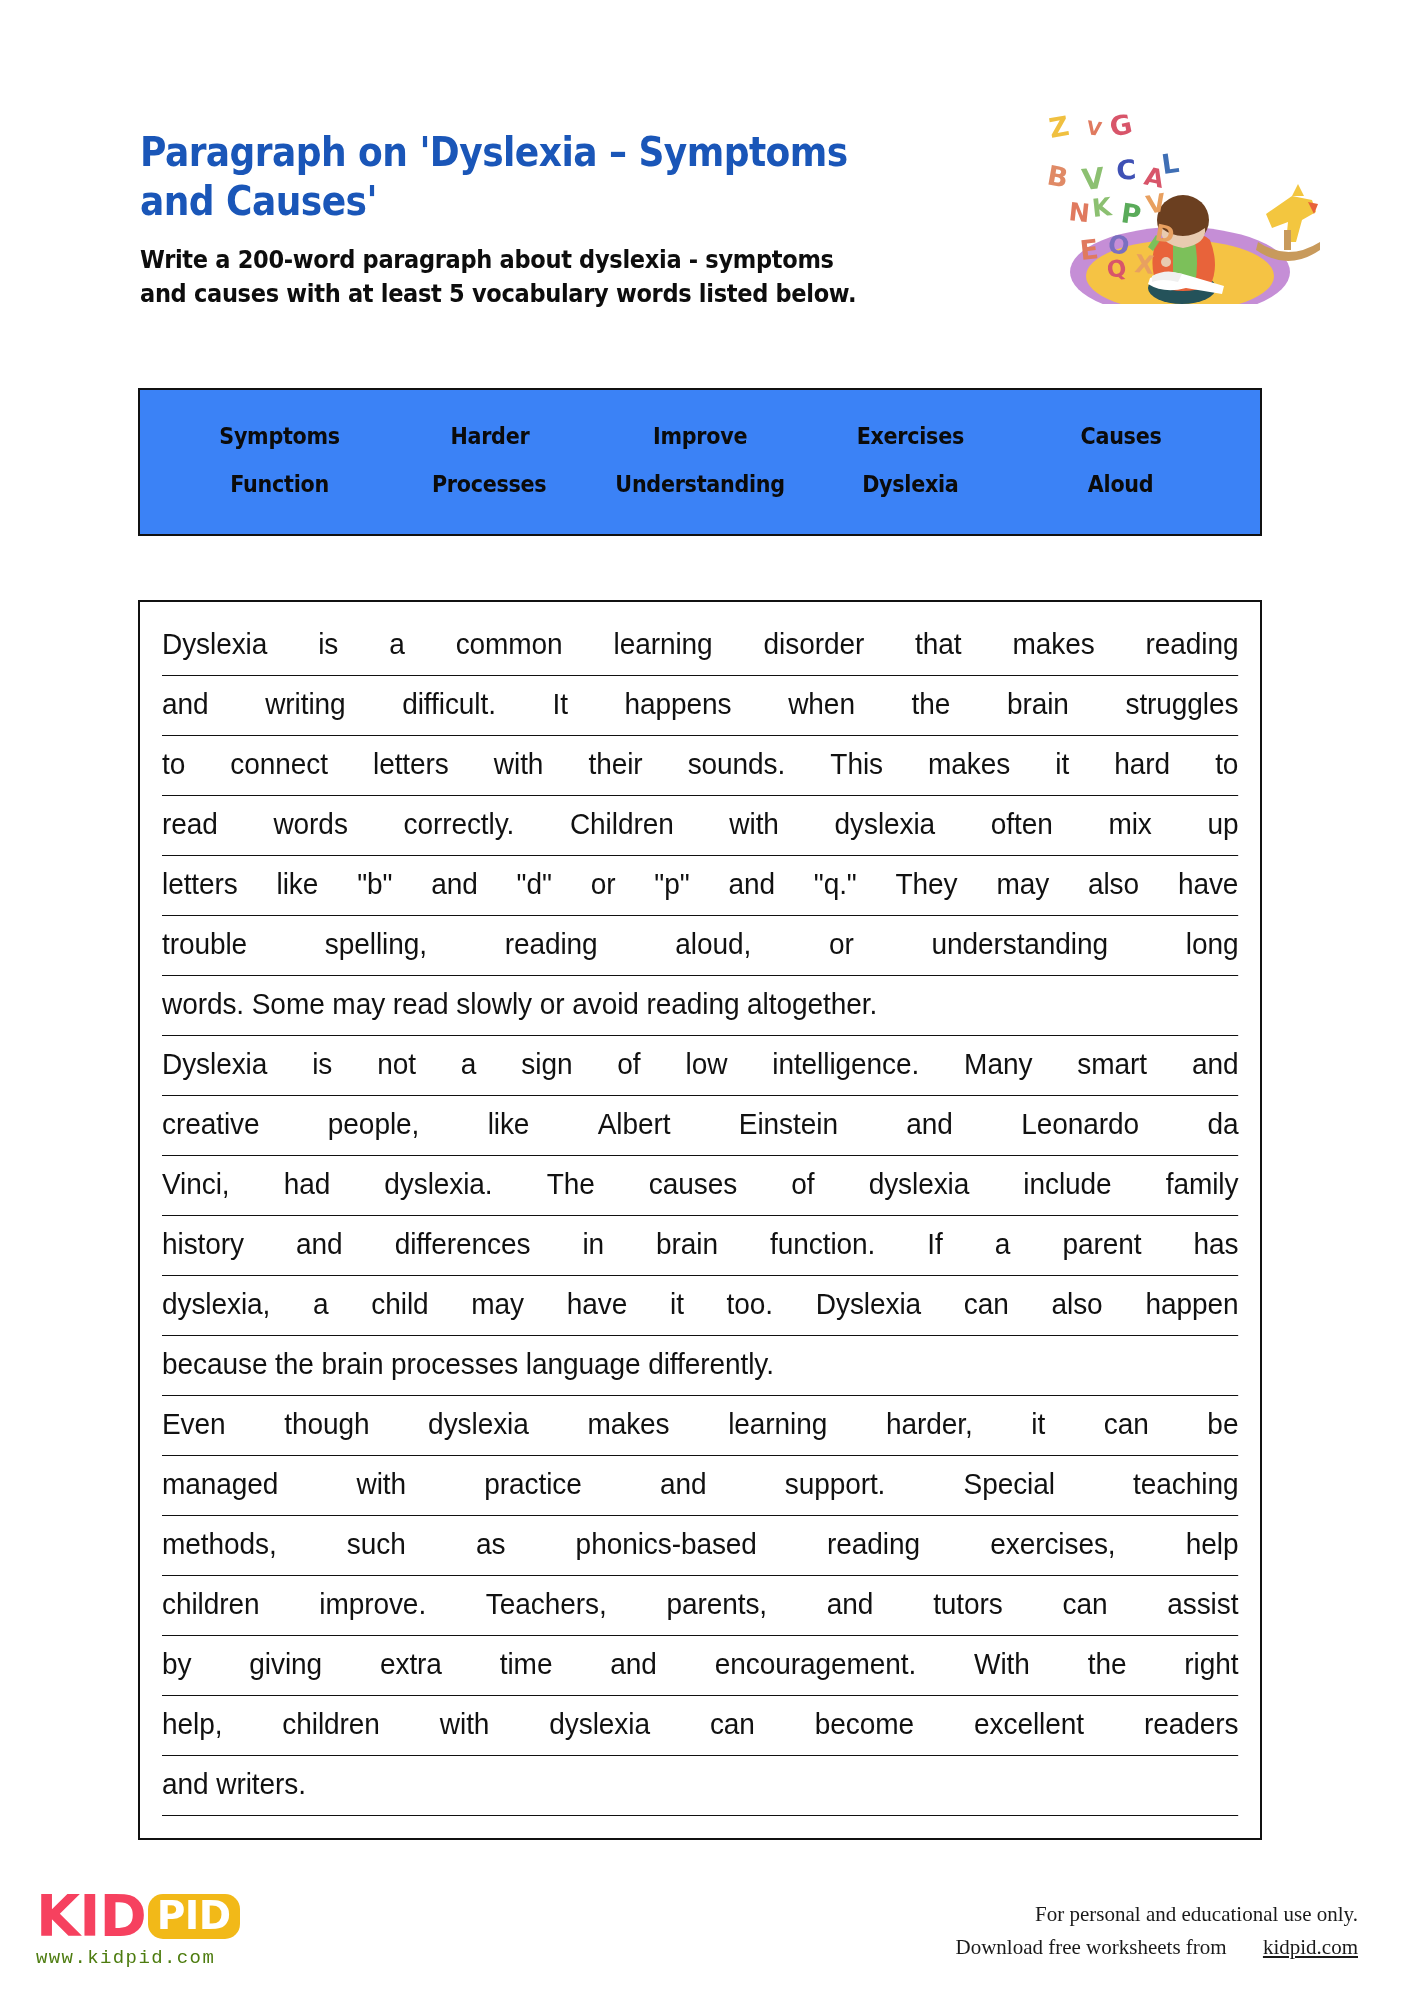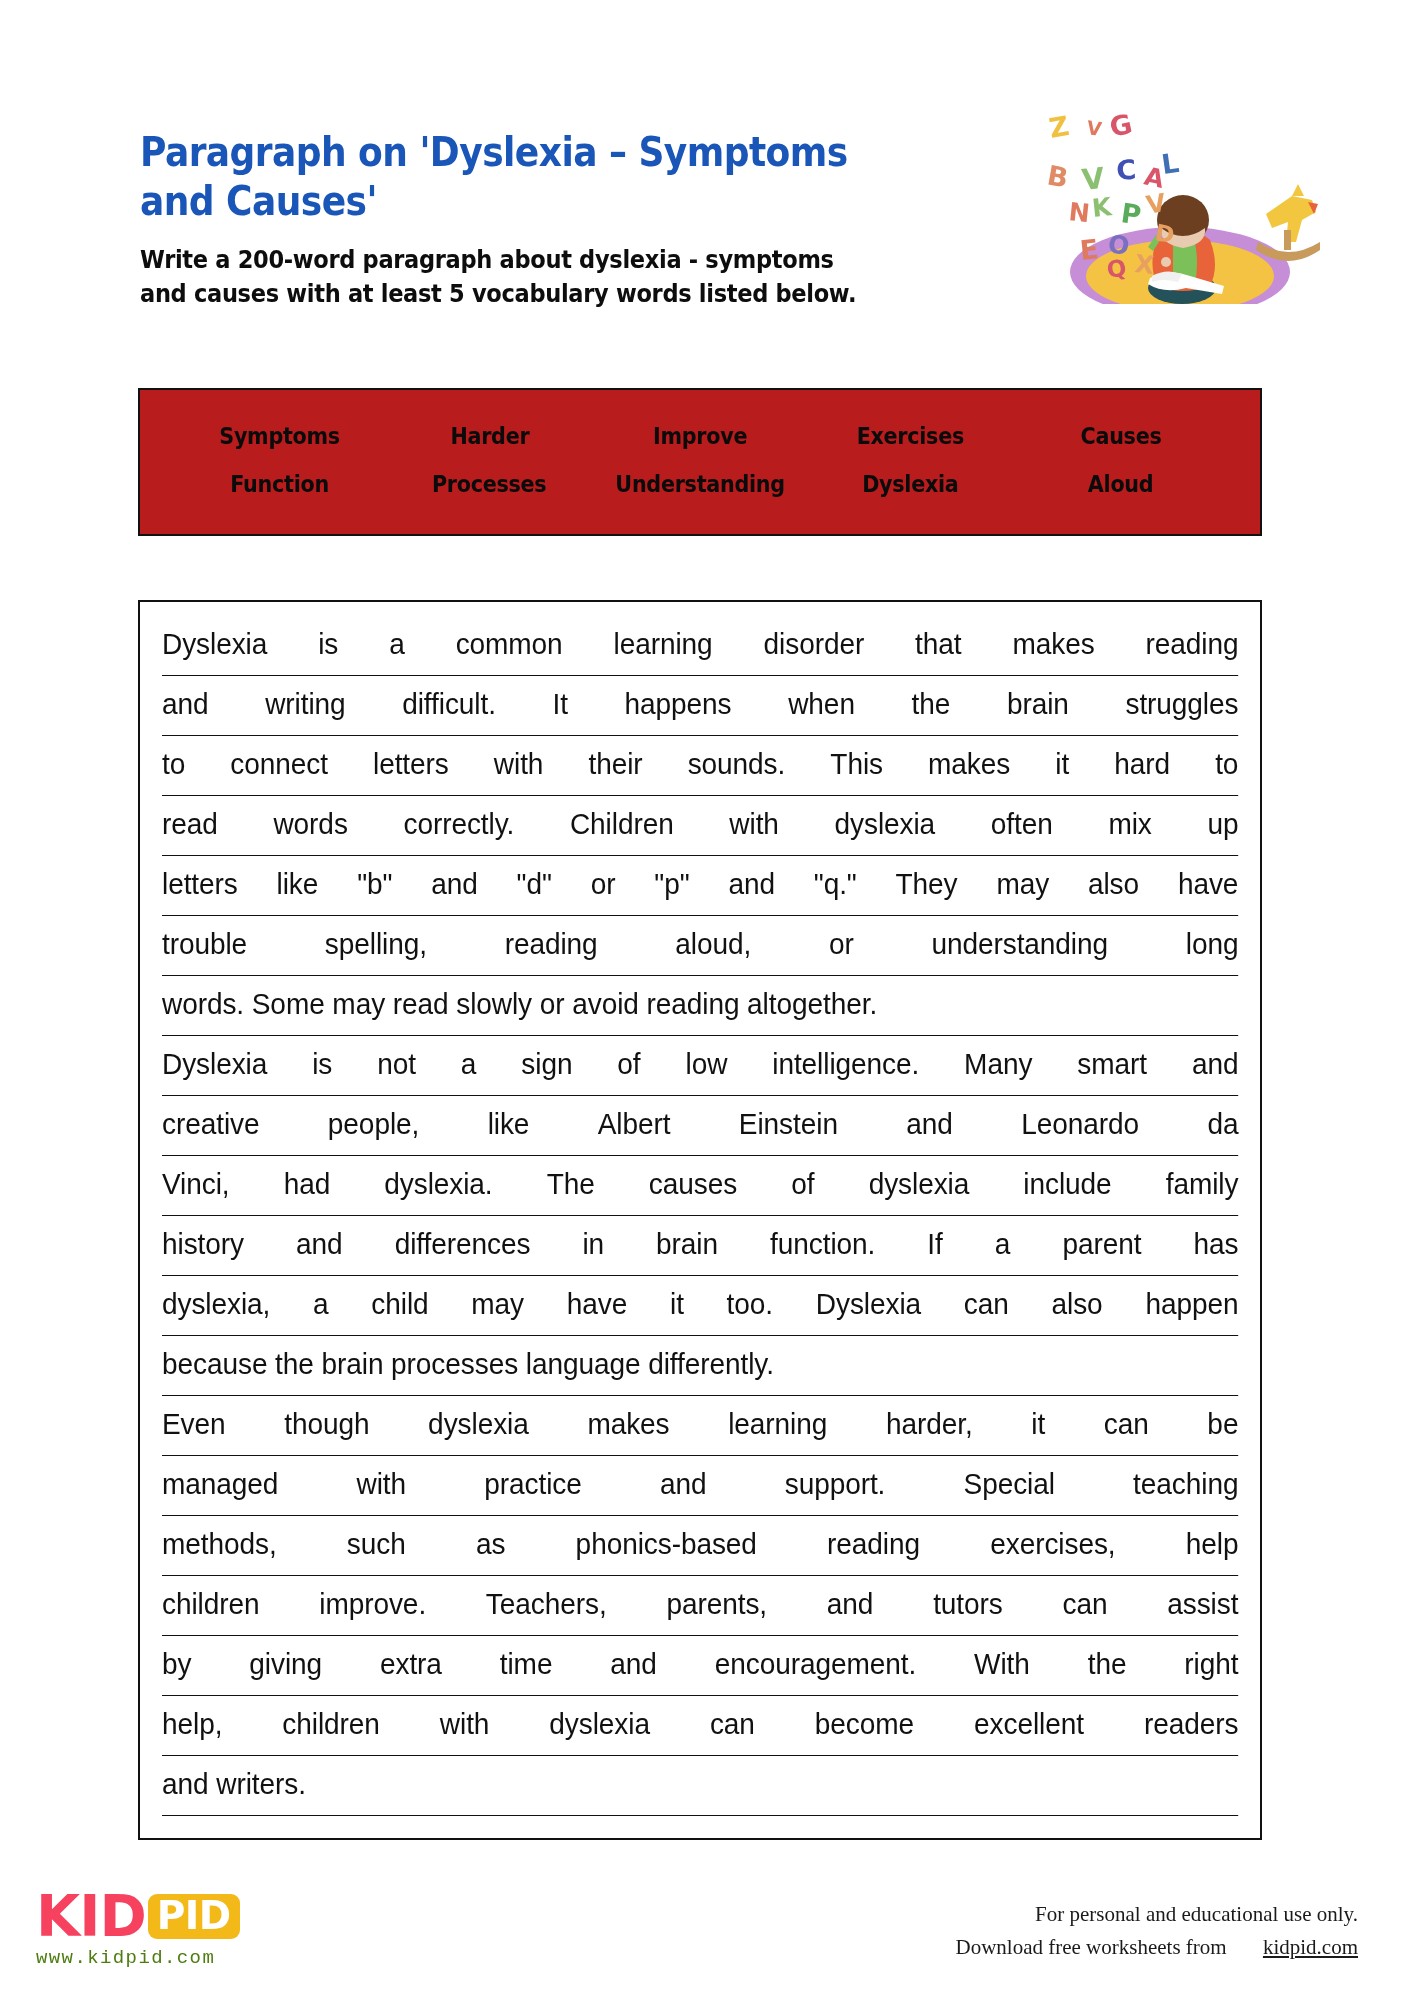--- a/index.html
+++ b/index.html
@@ -59,21 +59,21 @@
   .illustration svg { display: block; }
 
   
   .vocab-box {
     position: absolute;
     left: 138px;
     top: 388px;
     width: 1124px;
     height: 148px;
     border: 2.3px solid #111111;
-    background: #b91c1c;
+    background: #3b82f6;
     display: flex;
     flex-direction: column;
     justify-content: center;
     padding: 4px 34px 8px 34px;
   }
   .vocab-row {
     display: flex;
     width: 100%;
     align-items: center;
   }
@@ -143,21 +143,21 @@
   .logo-kid {
     font-family: "DejaVu Sans", sans-serif;
     font-weight: 700;
     font-size: 57px;
     color: #f6415f;
     letter-spacing: -1px;
     line-height: 1;
   }
   .logo-pid-wrap {
     background: #f2b918;
-    border-radius: 9px;
+    border-radius: 15px;
     padding: 2px 9px 4px 9px;
     margin-left: 2px;
   }
   .logo-pid {
     font-family: "DejaVu Sans", sans-serif;
     font-weight: 700;
     font-size: 39px;
     color: #ffffff;
     letter-spacing: -0.5px;
     line-height: 1;

